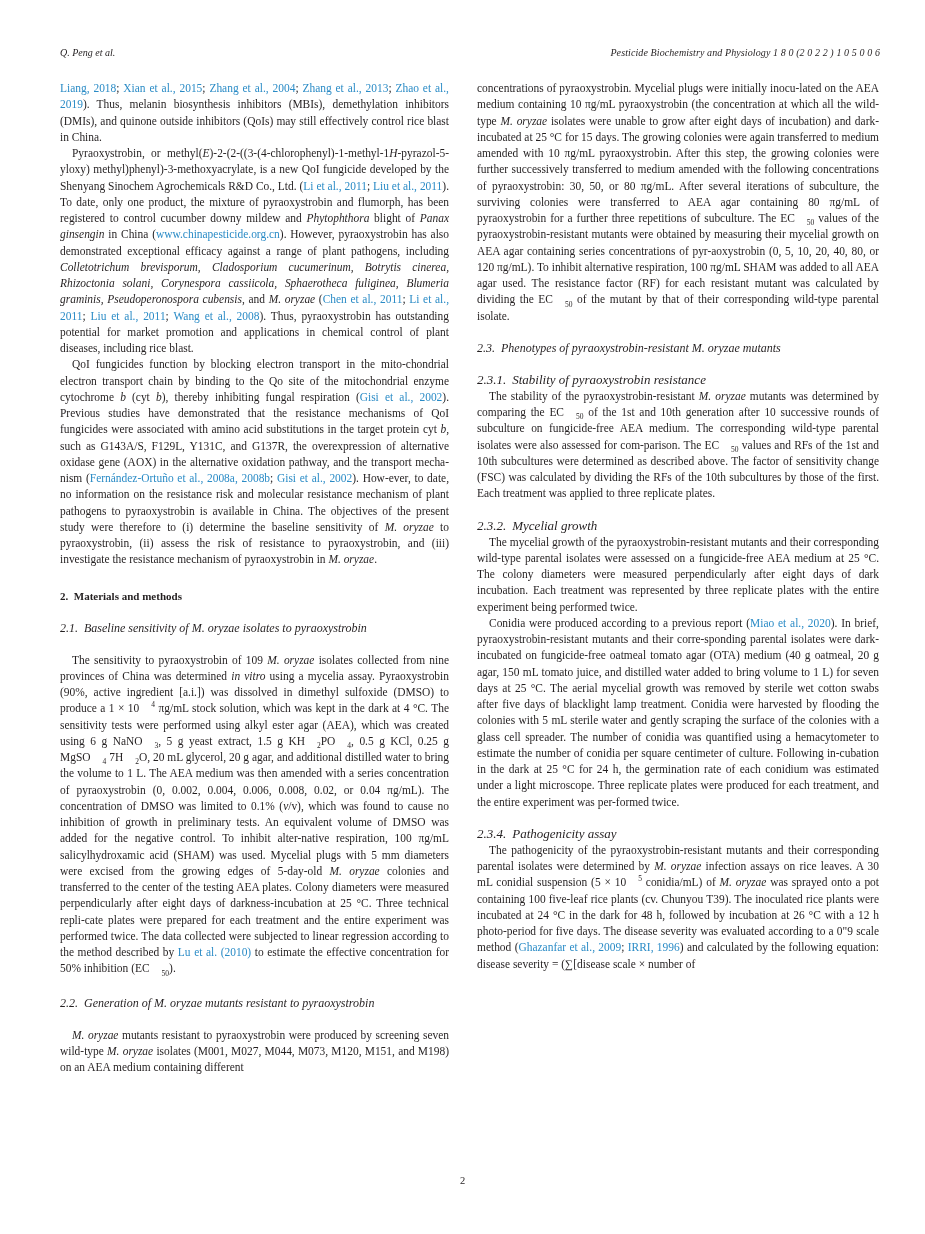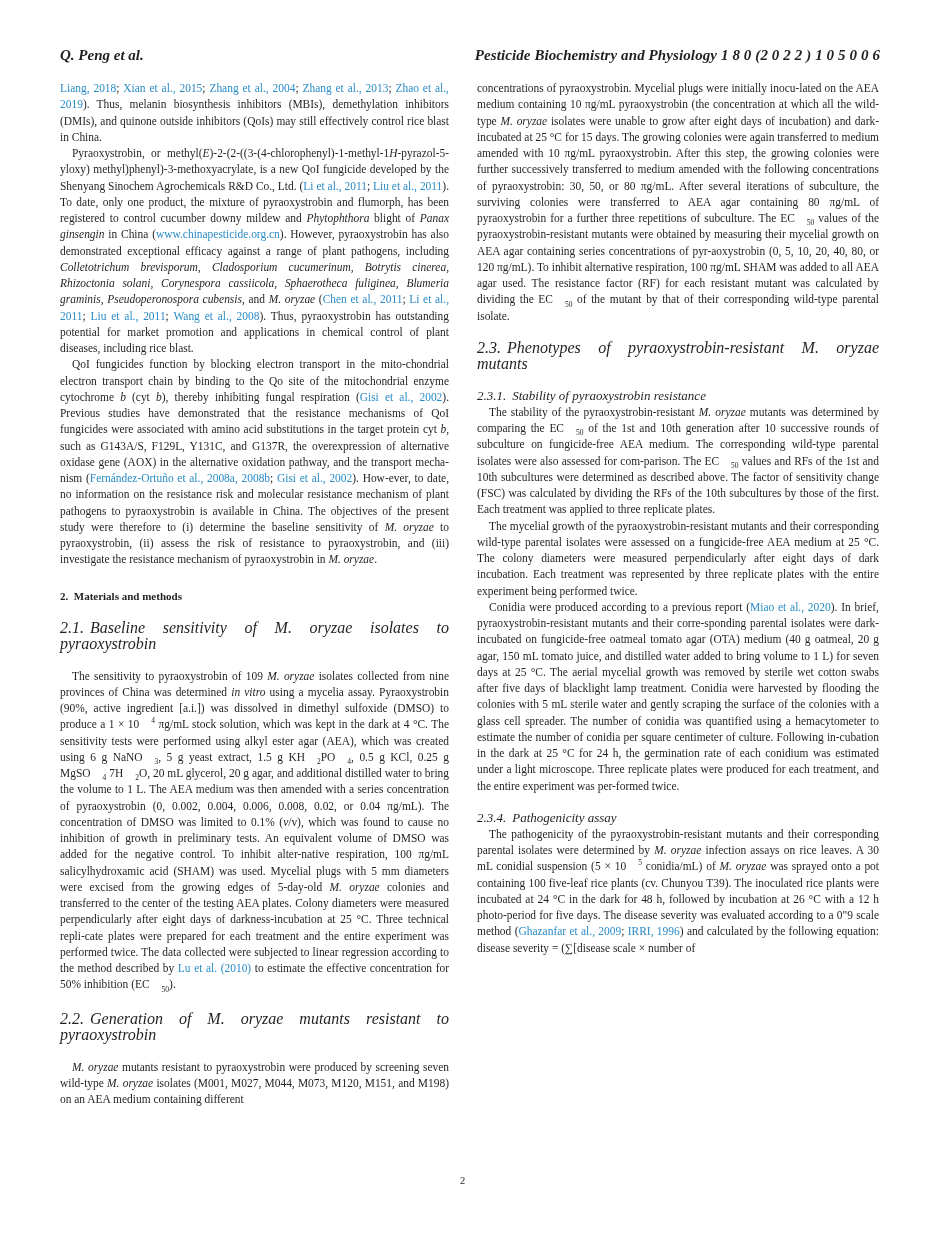--- a/index.html
+++ b/index.html
@@ -1,31 +1,31 @@
 <!DOCTYPE html>
 <html><head>
 <meta charset="utf-8">
 <style>
   html, body { margin: 0; padding: 0; background: #ffffff; }
   body { width: 925px; height: 1234px; position: relative; overflow: hidden;
          font-family: "Liberation Serif", "DejaVu Serif", serif; color: #231f20; }
   .running-head { position: absolute; top: 47px; left: 60px; right: 45px; height: 14px;
-                  font-size: 15px; font-style: italic; color: #231f20; font-weight: bold; }
+                  font-size: 10px; font-style: italic; color: #231f20; }
   .running-head .left { position: absolute; left: 0; top: 0; }
   .running-head .right { position: absolute; right: 0; top: 0; letter-spacing: 0.1px; }
   .col { position: absolute; top: 80px; width: 389px; font-size: 11.45px; line-height: 16.25px;
          text-align: justify; hyphens: manual; }
   .col.left { left: 60px; }
   .col.right { left: 477px; width: 402px; }
   p { margin: 0; text-indent: 12px; }
   p.noindent { text-indent: 0; }
   a, .cite { color: #2a8bc6; text-decoration: none; }
   i, em { }
   .h1 { font-weight: bold; font-size: 11px; margin: 20px 0 0 0; line-height: 16px; }
-  .h2 { font-style: italic; font-size: 16px; margin: 16px 0 16px 0; line-height: 16px; }
+  .h2 { font-style: italic; font-size: 12px; margin: 16px 0 16px 0; line-height: 16px; }
   .h3 { font-style: italic; font-size: 13px; margin: 16px 0 0 0; line-height: 16px; }
   .h2 .num, .h3 .num { margin-right: 6px; }
   sub, sup { font-size: 7.5px; line-height: 0; padding-left: 12px; }
   .page-number { position: absolute; top: 1175px; left: 0; width: 925px; text-align: center; font-size: 10.5px; }
 </style>
 </head>
 <body>
 
 <div class="running-head">
   <span class="left">Q. Peng et al.</span>
@@ -51,20 +51,21 @@
 </div>
 
 <div class="col right">
   <p class="noindent"><span>concentrations of pyraoxystrobin. Mycelial plugs were initially inocu-lated on the AEA medium containing 10 πg/mL pyraoxystrobin (the concentration at which all the wild-type </span><i>M. oryzae</i><span> isolates were unable to grow after eight days of incubation) and dark-incubated at 25 °C for 15 days. The growing colonies were again transferred to medium amended with 10 πg/mL pyraoxystrobin. After this step, the growing colonies were further successively transferred to medium amended with the following concentrations of pyraoxystrobin: 30, 50, or 80 πg/mL. After several iterations of subculture, the surviving colonies were transferred to AEA agar containing 80 πg/mL of pyraoxystrobin for a further three repetitions of subculture. The EC</span><sub>50</sub><span> values of the pyraoxystrobin-resistant mutants were obtained by measuring their mycelial growth on AEA agar containing series concentrations of pyr-aoxystrobin (0, 5, 10, 20, 40, 80, or 120 πg/mL). To inhibit alternative respiration, 100 πg/mL SHAM was added to all AEA agar used. The resistance factor (RF) for each resistant mutant was calculated by dividing the EC</span><sub>50</sub><span> of the mutant by that of their corresponding wild-type parental isolate.</span></p>
 
   <div class="h2" style="margin-bottom:16px"><span class="num">2.3.</span><span>Phenotypes of pyraoxystrobin-resistant M. oryzae mutants</span></div>
 
   <div class="h3" style="margin-top:0"><span class="num">2.3.1.</span><span>Stability of pyraoxystrobin resistance</span></div>
   <p><span>The stability of the pyraoxystrobin-resistant </span><i>M. oryzae</i><span> mutants was determined by comparing the EC</span><sub>50</sub><span> of the 1st and 10th generation after 10 successive rounds of subculture on fungicide-free AEA medium. The corresponding wild-type parental isolates were also assessed for com-parison. The EC</span><sub>50</sub><span> values and RFs of the 1st and 10th subcultures were determined as described above. The factor of sensitivity change (FSC) was calculated by dividing the RFs of the 10th subcultures by those of the first. Each treatment was applied to three replicate plates.</span></p>
 
+  <div class="h3"><span class="num">2.3.2.</span><span>Mycelial growth</span></div>
   <p>The mycelial growth of the pyraoxystrobin-resistant mutants and their corresponding wild-type parental isolates were assessed on a fungicide-free AEA medium at 25 °C. The colony diameters were measured perpendicularly after eight days of dark incubation. Each treatment was represented by three replicate plates with the entire experiment being performed twice.</p>
 
   <p><span>Conidia were produced according to a previous report (</span><a style="color: rgb(42, 139, 198);">Miao et al., 2020</a><span>). In brief, pyraoxystrobin-resistant mutants and their corre-sponding parental isolates were dark-incubated on fungicide-free oatmeal tomato agar (OTA) medium (40 g oatmeal, 20 g agar, 150 mL tomato juice, and distilled water added to bring volume to 1 L) for seven days at 25 °C. The aerial mycelial growth was removed by sterile wet cotton swabs after five days of blacklight lamp treatment. Conidia were harvested by flooding the colonies with 5 mL sterile water and gently scraping the surface of the colonies with a glass cell spreader. The number of conidia was quantified using a hemacytometer to estimate the number of conidia per square centimeter of culture. Following in-cubation in the dark at 25 °C for 24 h, the germination rate of each conidium was estimated under a light microscope. Three replicate plates were produced for each treatment, and the entire experiment was per-formed twice.</span></p>
 
   <div class="h3"><span class="num">2.3.4.</span><span>Pathogenicity assay</span></div>
   <p><span>The pathogenicity of the pyraoxystrobin-resistant mutants and their corresponding parental isolates were determined by </span><i>M. oryzae</i><span> infection assays on rice leaves. A 30 mL conidial suspension (5 × 10</span><sup>5</sup><span> conidia/mL) of </span><i>M. oryzae</i><span> was sprayed onto a pot containing 100 five-leaf rice plants (cv. Chunyou T39). The inoculated rice plants were incubated at 24 °C in the dark for 48 h, followed by incubation at 26 °C with a 12 h photo-period for five days. The disease severity was evaluated according to a 0"9 scale method (</span><a style="color: rgb(42, 139, 198);">Ghazanfar et al., 2009</a><span>; </span><a style="color: rgb(42, 139, 198);">IRRI, 1996</a><span>) and calculated by the following equation: disease severity = (∑[disease scale × number of</span></p>
 </div>
 
 <div class="page-number">2</div>
 

